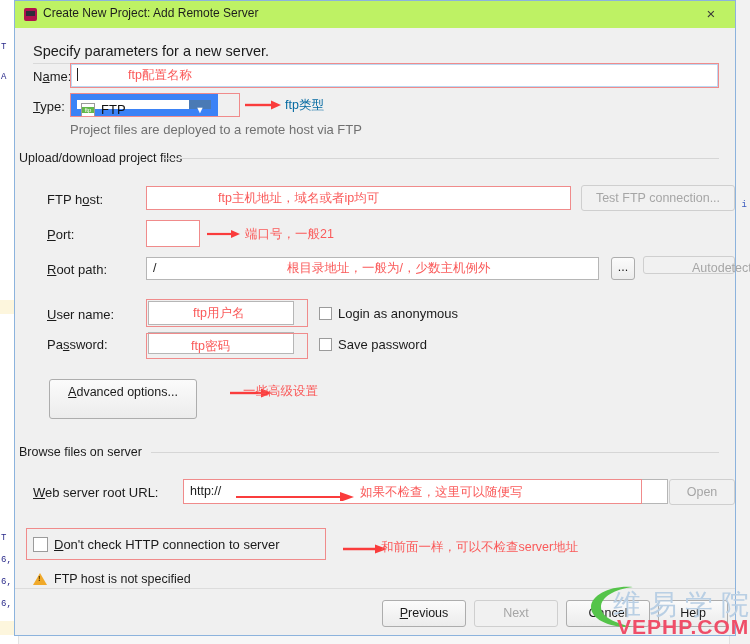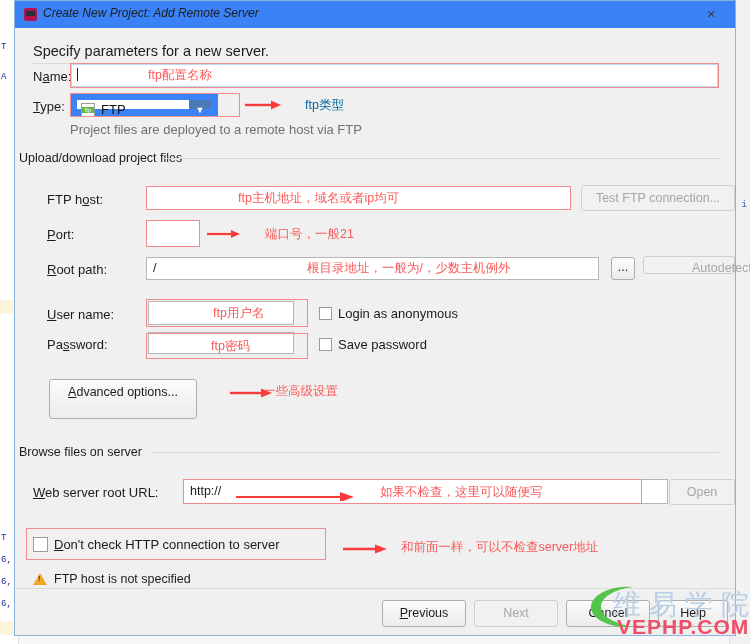--- a/index.html
+++ b/index.html
@@ -67,23 +67,22 @@
     background: #f0f0f0;
     border: 1px solid #8cb3dd;
     box-sizing: border-box;
   }
 
   .titlebar {
     position: absolute;
     left: 0; top: 0;
     width: 100%;
     height: 27px;
-    background: #3b82f6;
-    box-sizing: border-box;
-    font-style: italic;
+    background: #bef264;
+    box-sizing: border-box;
   }
   .title-icon {
     position: absolute;
     left: 9px; top: 7px;
     width: 13px; height: 13px;
     background: #b0134d;
     border-radius: 2px;
   }
   .title-icon::before {
     content: "";
@@ -164,21 +163,20 @@
     position: absolute;
     border: 1px solid #f08b8b;
     box-sizing: border-box;
     pointer-events: none;
   }
   .redtext {
     position: absolute;
     color: #fa5a5a;
     font-size: 12.5px;
     white-space: nowrap;
-    margin-left: 20px;
   }
   .redtext.strong { color: #0369a1; }
 
   .arrow {
     position: absolute;
     height: 9px;
   }
   .arrow svg { display: block; }
 
   

